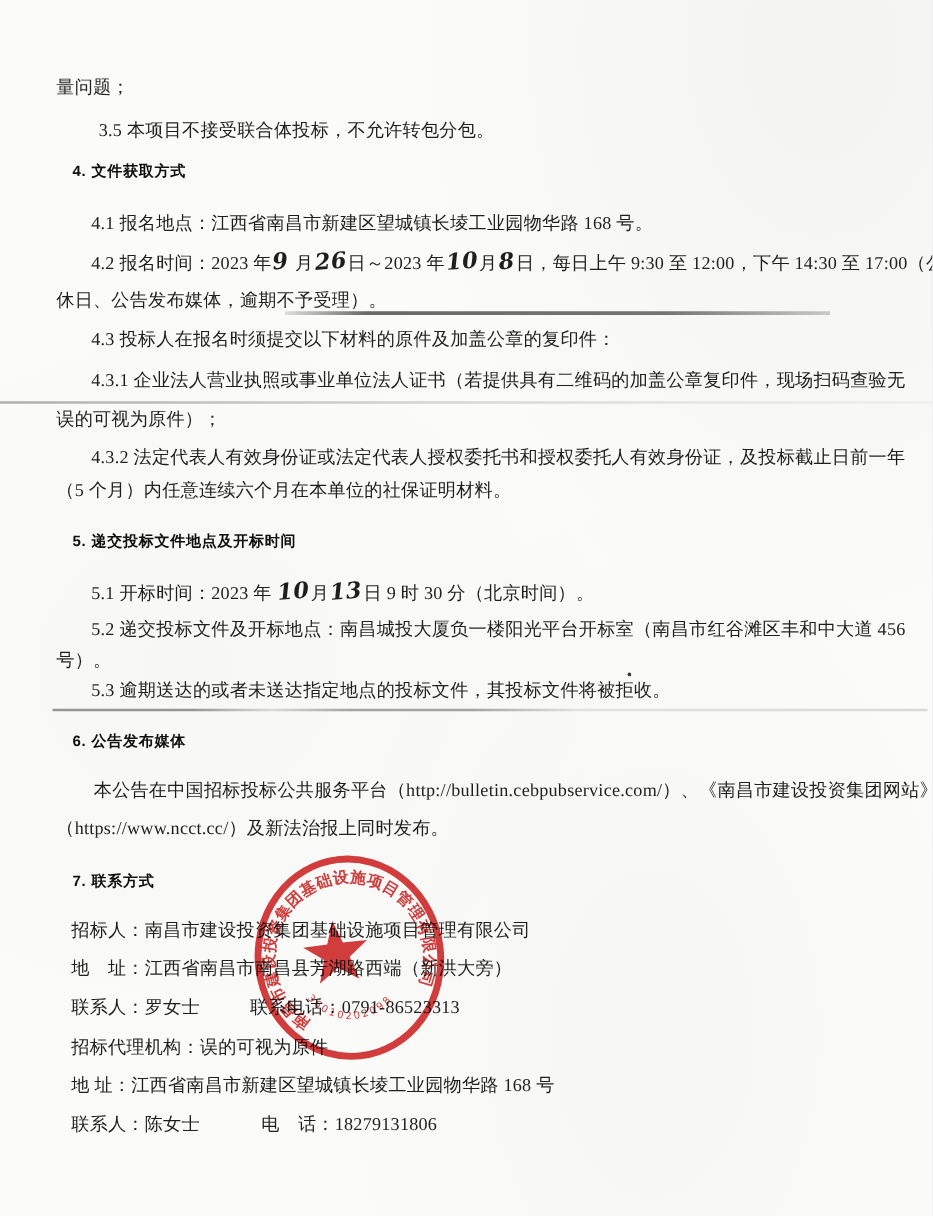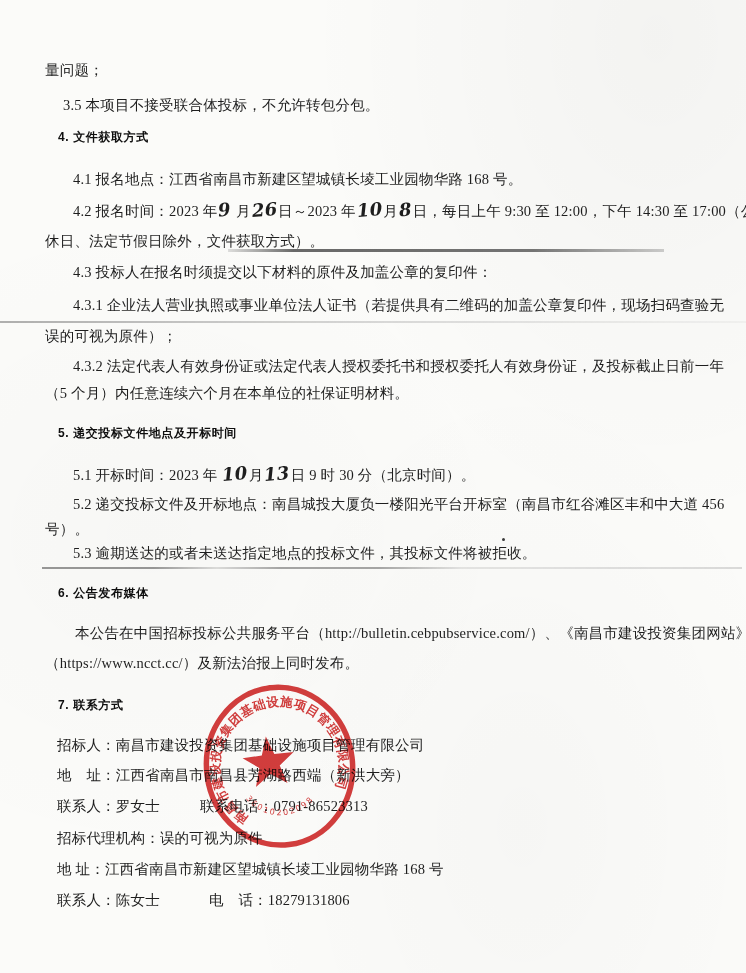--- a/index.html
+++ b/index.html
@@ -32,30 +32,30 @@
     mix-blend-mode:multiply;opacity:0.88;pointer-events:none;
   }
   .seal-wrap svg{display:block;}
 </style>
 </head>
 <body>
 
 <div class="page">
 
   <div class="ln" style="left:45px;top:62px">量问题；</div>
-  <div class="ln" style="left:63px;top:97px">3.5 本项目不接受联合体投标，不允许转包分包。</div>
+  <div class="ln" style="left:79px;top:97px">3.5 本项目不接受联合体投标，不允许转包分包。</div>
 
   <div class="ln hd" style="left:58px;top:130px">4. 文件获取方式</div>
 
   <div class="ln" style="left:73px;top:171px">4.1 报名地点：江西省南昌市新建区望城镇长堎工业园物华路 168 号。</div>
 
   <div class="ln" style="left:73px;top:203px">
     <span>4.2 报名时间：2023 年</span><span class="hw">9</span><span> 月</span><span class="hw">26</span><span>日～2023 年</span><span class="hw">10</span><span>月</span><span class="hw">8</span><span>日，每日上午 9:30 至 12:00，下午 14:30 至 17:00（公</span>
   </div>
-  <div class="ln" style="left:45px;top:233px">休日、法定节假日除外，文件获取方式）。</div>
+  <div class="ln" style="left:45px;top:233px">休日、公告发布媒体，逾期不予受理）。</div>
 
   <div class="ln" style="left:73px;top:264px">4.3 投标人在报名时须提交以下材料的原件及加盖公章的复印件：</div>
   <div class="ln" style="left:73px;top:297px">4.3.1 企业法人营业执照或事业单位法人证书（若提供具有二维码的加盖公章复印件，现场扫码查验无</div>
   <div class="ln" style="left:45px;top:328px">误的可视为原件）；</div>
   <div class="ln" style="left:73px;top:358px">4.3.2 法定代表人有效身份证或法定代表人授权委托书和授权委托人有效身份证，及投标截止日前一年</div>
   <div class="ln" style="left:45px;top:385px">（5 个月）内任意连续六个月在本单位的社保证明材料。</div>
 
   <div class="ln hd" style="left:58px;top:426px">5. 递交投标文件地点及开标时间</div>
 
   <div class="ln" style="left:73px;top:467px">

